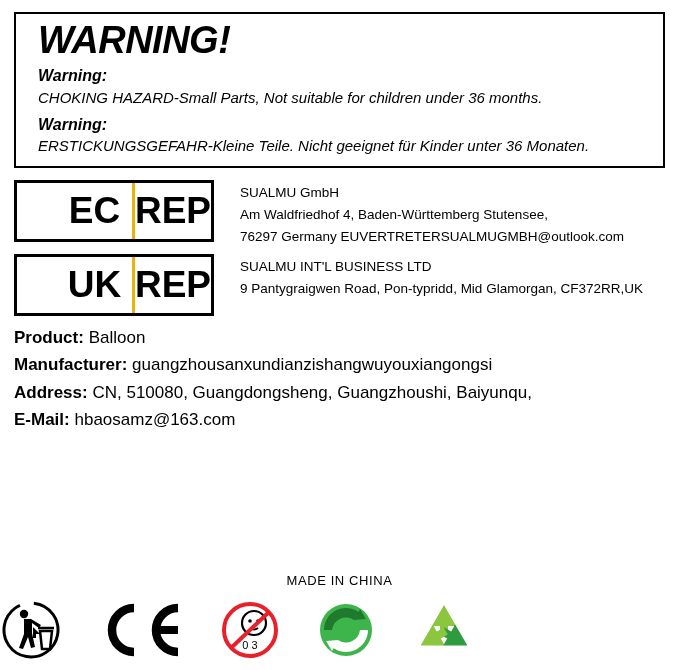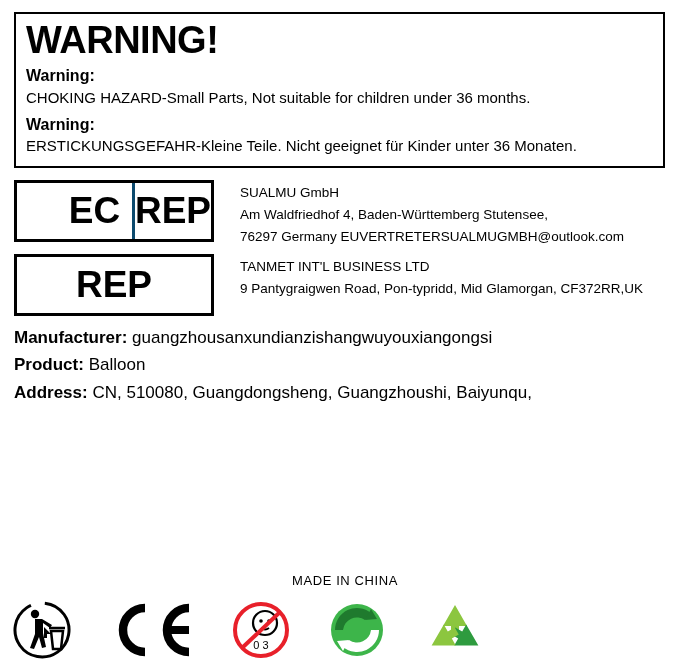--- a/index.html
+++ b/index.html
@@ -19,22 +19,23 @@
     width: 679px;
     height: 670px;
     box-sizing: border-box;
     padding: 8px 10px 0 10px;
   }
 
   
   .warning-box {
     border: 2px solid #000;
     box-sizing: border-box;
-    padding: 6px 10px 10px 10px;
+    padding: 6px 10px 10px 22px;
     margin: 4px 4px 12px 4px;
+    font-style: italic;
   }
   .warning-title {
     font-size: 38px;
     font-weight: bold;
     line-height: 1.08;
     letter-spacing: -0.5px;
     margin-bottom: 4px;
   }
   .warn-label {
     font-size: 16px;
@@ -66,21 +67,21 @@
   .rep-badge .cell {
     flex: 1 1 50%;
     display: flex;
     align-items: center;
     justify-content: center;
     font-size: 37px;
     font-weight: bold;
     letter-spacing: 0px;
   }
   .rep-badge .cell.left {
-    border-right: 3px solid #0c4a6e;
+    border-right: 3px solid #eab308;
     padding-left: 40px;
   }
   .rep-info {
     padding-left: 26px;
     padding-top: 2px;
     font-size: 13.5px;
     line-height: 1.62;
   }
   .rep-info div { white-space: nowrap; }
 
@@ -97,21 +98,21 @@
     font-weight: bold;
   }
   .details .indent {
     display: block;
     padding-left: 95px;
   }
 
   
   .footer {
     position: absolute;
-    left: 11px;
+    left: 0;
     right: 0;
     bottom: 8px;
     text-align: center;
   }
   .made-in {
     font-size: 13px;
     letter-spacing: 0.6px;
     margin-bottom: 10px;
   }
   .icons {
@@ -147,40 +148,45 @@
     </div>
     <div class="rep-info">
       <div>SUALMU GmbH</div>
       <div>Am Waldfriedhof 4, Baden-Württemberg Stutensee,</div>
       <div>76297 Germany  EUVERTRETERSUALMUGMBH@outlook.com</div>
     </div>
   </div>
 
   <div class="rep-row">
     <div class="rep-badge">
+      <div class="cell left">UK</div>
       <div class="cell">REP</div>
     </div>
     <div class="rep-info">
-      <div>TANMET INT'L BUSINESS LTD</div>
+      <div>SUALMU INT'L BUSINESS LTD</div>
       <div>9 Pantygraigwen Road, Pon-typridd, Mid Glamorgan, CF372RR,UK</div>
     </div>
   </div>
 
   <div class="details">
+    <div class="line">
+      <b>Product:</b>
+      <span>Balloon</span>
+    </div>
     <div class="line">
       <b>Manufacturer:</b>
       <span>guangzhousanxundianzishangwuyouxiangongsi</span>
     </div>
     <div class="line">
-      <b>Product:</b>
-      <span>Balloon</span>
-    </div>
-    <div class="line">
       <b>Address:</b>
       <span>CN, 510080, Guangdongsheng, Guangzhoushi, Baiyunqu,</span>
+    </div>
+    <div class="line">
+      <b>E-Mail:</b>
+      <span>hbaosamz@163.com</span>
     </div>
   </div>
 
   <div class="footer">
     <div class="made-in">MADE IN CHINA</div>
     <div class="icons">
 
       <div class="icon-box">
         <svg width="62" height="58" viewBox="0 0 62 58" aria-hidden="true">
           <circle cx="31" cy="29" r="27" fill="none" stroke="#000" stroke-width="3" stroke-dasharray="132 14" transform="rotate(-35 31 29)"></circle>

